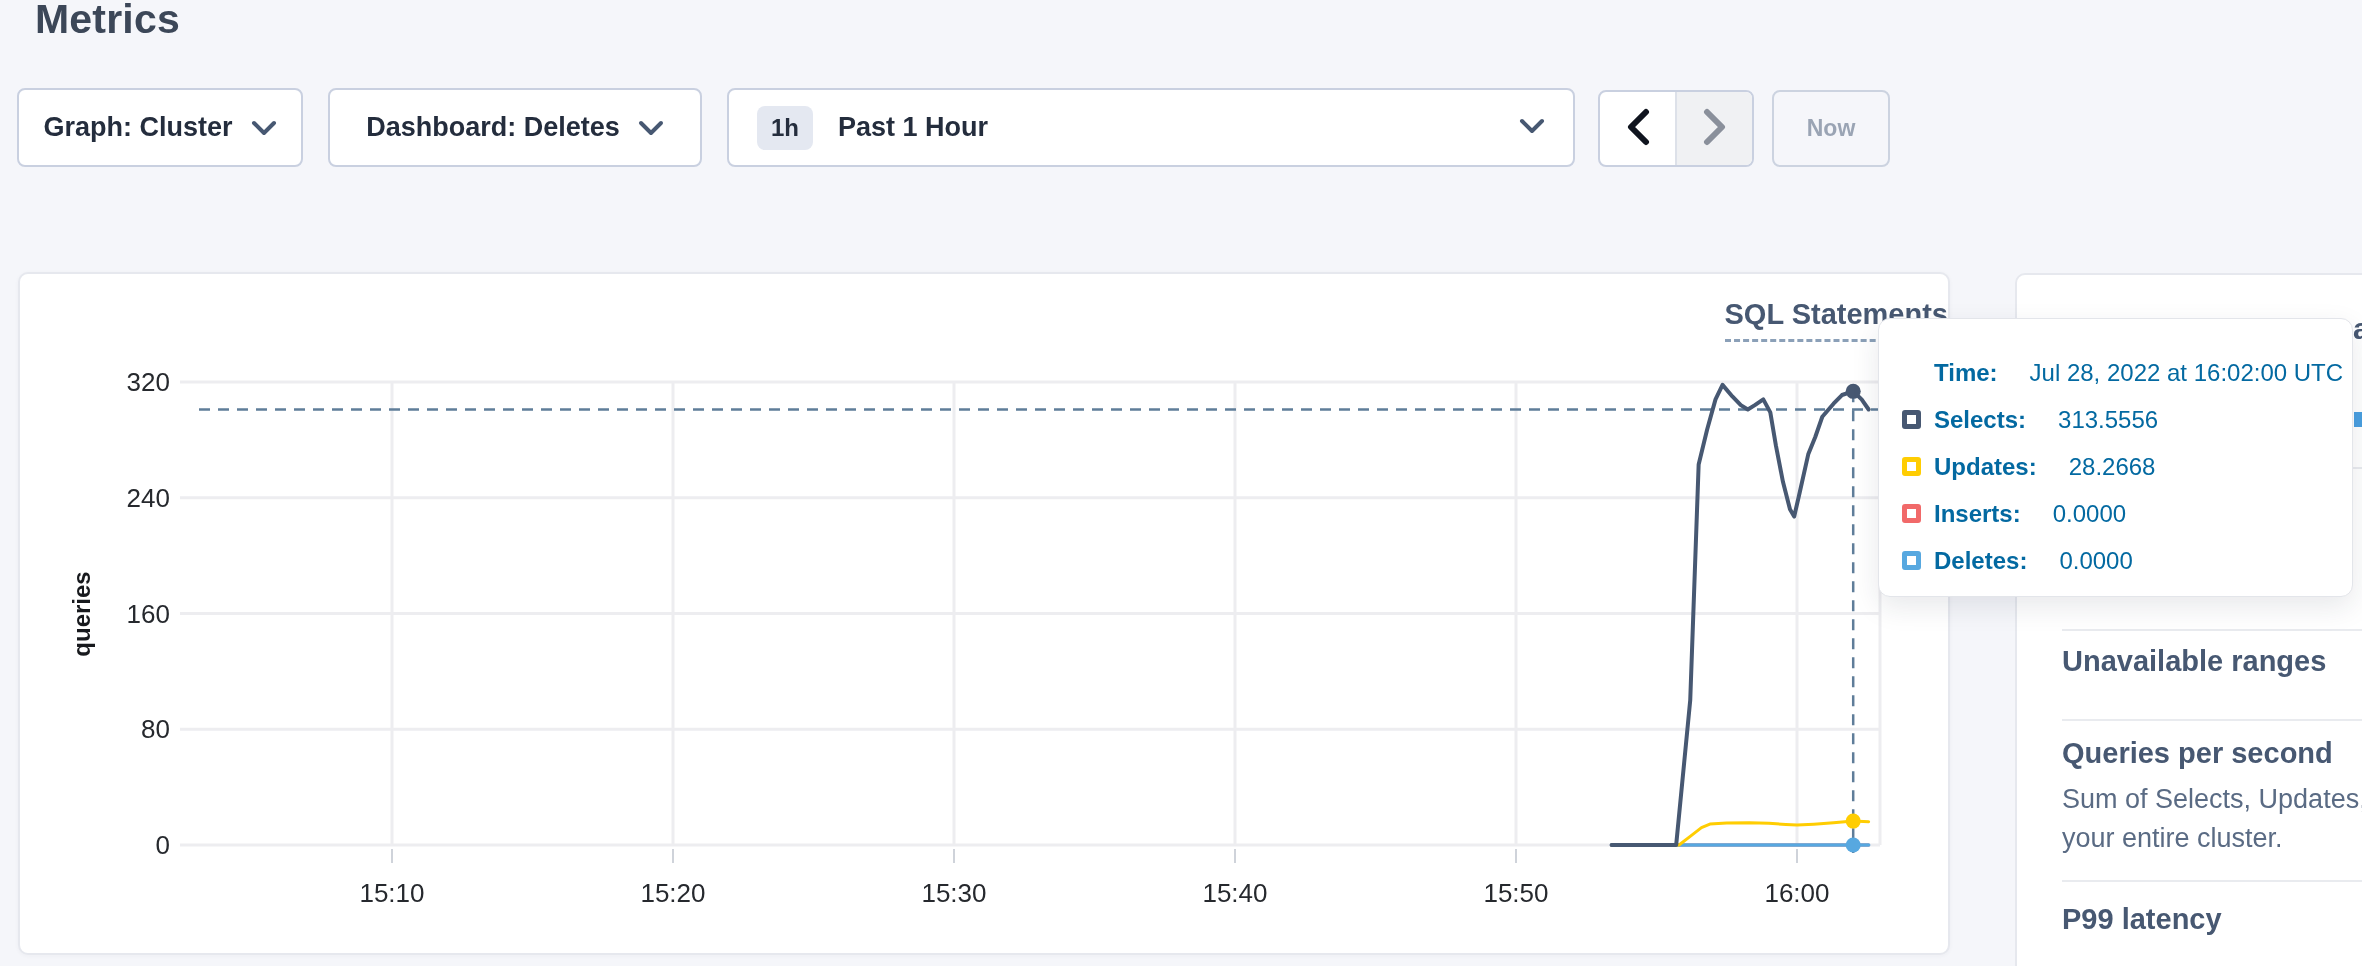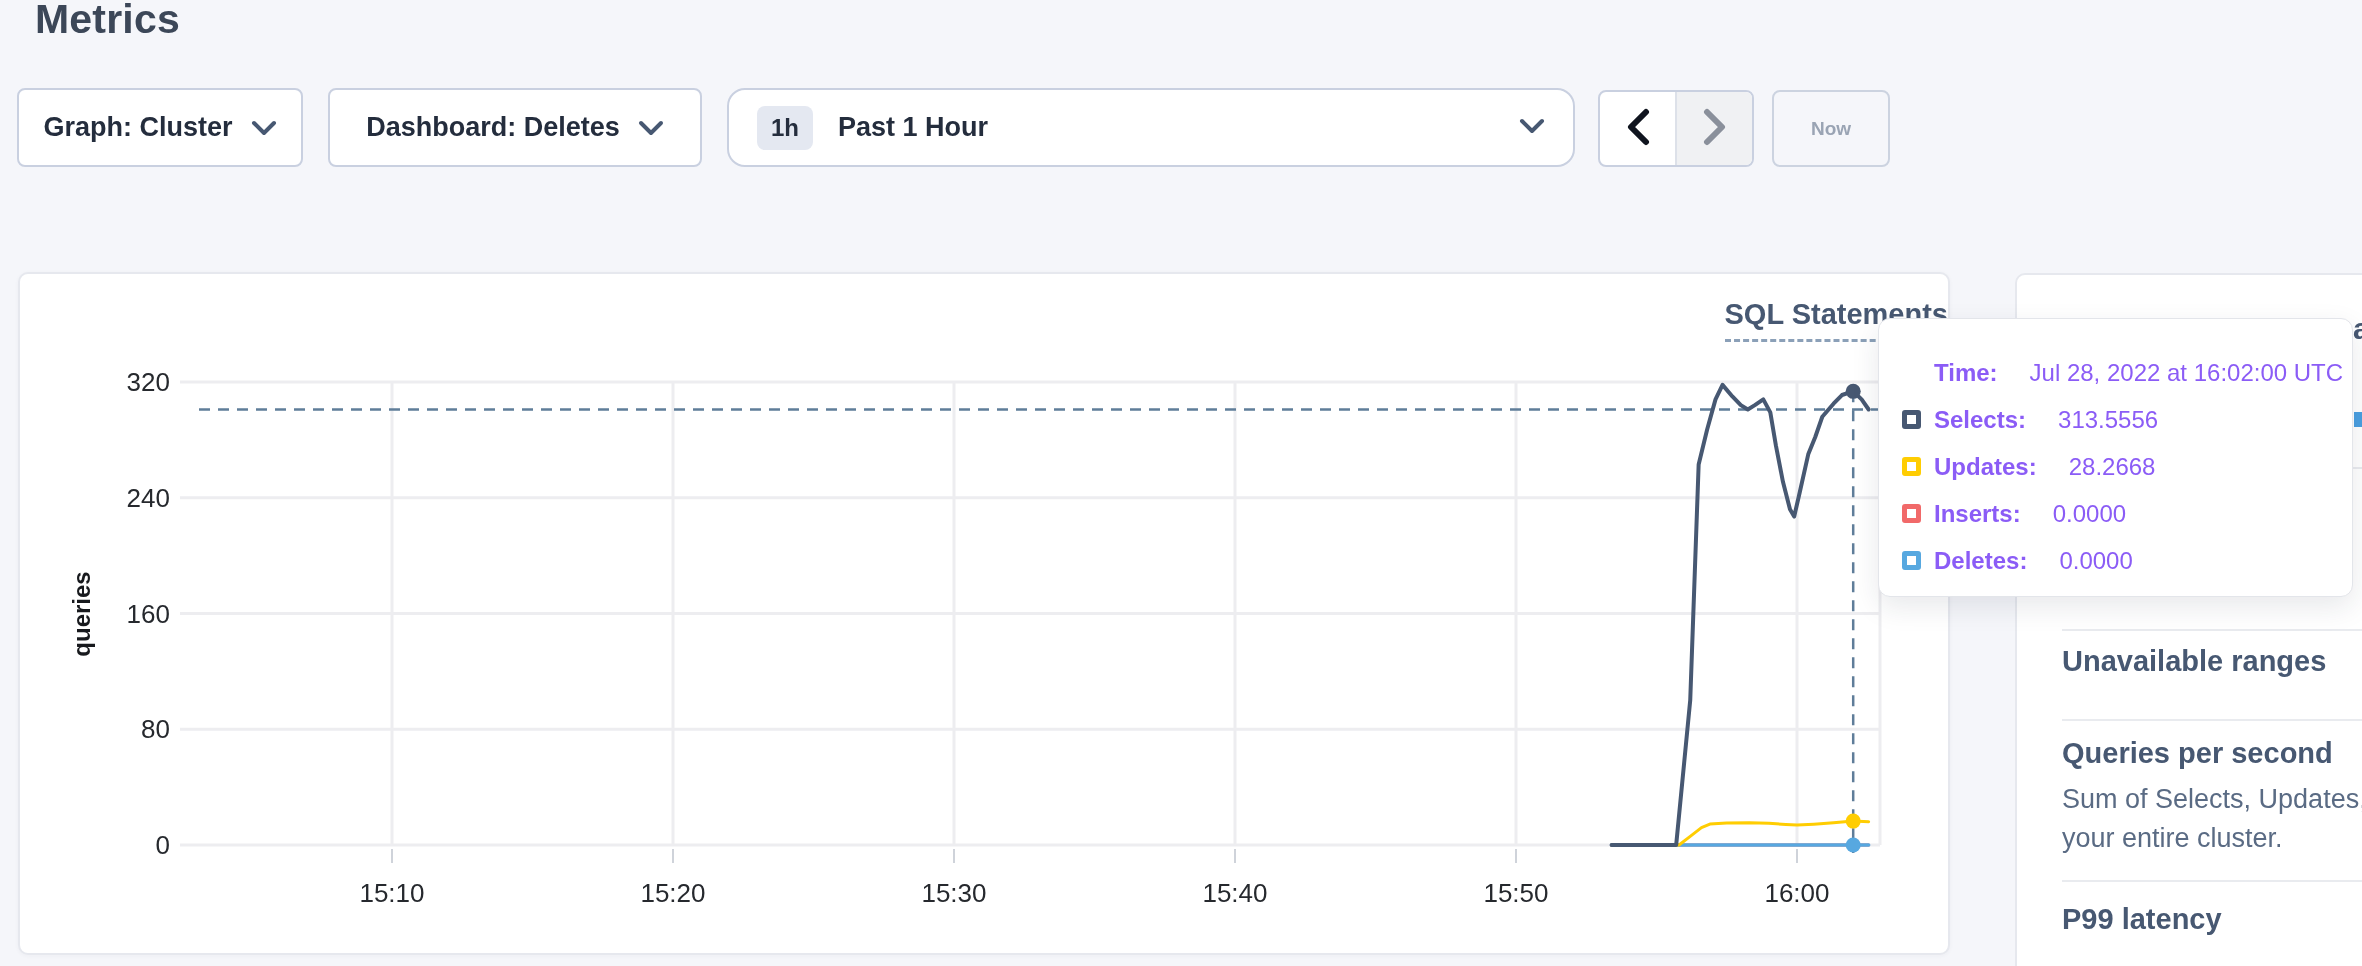--- a/index.html
+++ b/index.html
@@ -19,40 +19,40 @@
     position:absolute; top:88px; height:79px;
     background:#fff; border:2px solid #c9d0e0; border-radius:8px;
     display:flex; align-items:center; justify-content:center; gap:18px;
     font-size:27px; font-weight:700; color:#242d3d; cursor:pointer;
   }
   .btn svg { display:block; }
   #graph-btn { left:17px; width:286px; }
   #dashboard-btn { left:328px; width:374px; }
   .time-selector {
     position:absolute; top:88px; left:727px; width:848px; height:79px;
-    background:#fff; border:2px solid #c9d0e0; border-radius:18px;
+    background:#fff; border:2px solid #c9d0e0; border-radius:8px;
     display:flex; align-items:center; padding:0 28px; cursor:pointer;
   }
   .time-badge {
     background:#e4e8f1; border-radius:8px; padding:8px 14px;
     font-size:24px; font-weight:700; color:#242d3d;
   }
   .time-label { margin-left:25px; font-size:27px; font-weight:600; flex:1; }
   .pager {
     position:absolute; left:1598px; top:90px; width:156px; height:77px;
     border:2px solid #c9d0e0; border-radius:8px; overflow:hidden;
     display:flex; background:#fff;
   }
   .pager-half { flex:1; display:flex; align-items:center; justify-content:center; cursor:pointer; }
   .pager-half.disabled { background:#f0f1f3; border-left:2px solid #dde1e9; cursor:default; }
   .now-btn {
     position:absolute; left:1772px; top:90px; width:118px; height:77px;
     border:2px solid #ccd3e0; border-radius:8px; background:transparent;
     display:flex; align-items:center; justify-content:center;
-    font-size:19px; font-weight:600; color:#9aa4b4; cursor:default;
+    font-size:23px; font-weight:600; color:#9aa4b4; cursor:default;
   }
   
   .chart-card {
     position:absolute; left:18px; top:272px; width:1932px; height:683px;
     background:#fff; border:2px solid #e6e8ee; border-radius:10px;
     box-shadow:0 1px 4px rgba(40,50,70,.04);
   }
   .chart-title-wrap { position:absolute; top:24px; left:0; width:100%; text-align:right; z-index:2; }
   .chart-title {
     display:inline-block; font-size:29px; font-weight:700; color:#475872;
@@ -77,21 +77,21 @@
     position:absolute; font-weight:700; color:#475872; font-size:30px; z-index:10;
   }
   .clipped-link-frag {
     position:absolute; width:9px; height:15px; background:#4a9fe0; z-index:10;
   }
   
   .tooltip {
     position:absolute; left:1878px; top:318px; width:475px; height:279px;
     background:#fff; border:1px solid #e3e5ea; border-radius:12px;
     box-shadow:0 10px 28px rgba(30,40,60,.10); z-index:50;
-    padding:30px 0 0 23px; color:#8b5cf6;
+    padding:30px 0 0 23px; color:#0369a1;
   }
   .tt-row { display:flex; align-items:center; height:47px; }
   .tt-swatch {
     width:19px; height:19px; border:5px solid #000; border-radius:3px;
     background:#fff; margin-right:13px; flex:0 0 auto;
   }
   .tt-time-indent { width:32px; flex:0 0 auto; }
   .tt-label { font-size:24px; font-weight:700; }
   .tt-value { font-size:24px; font-weight:400; margin-left:32px; }
 </style>

